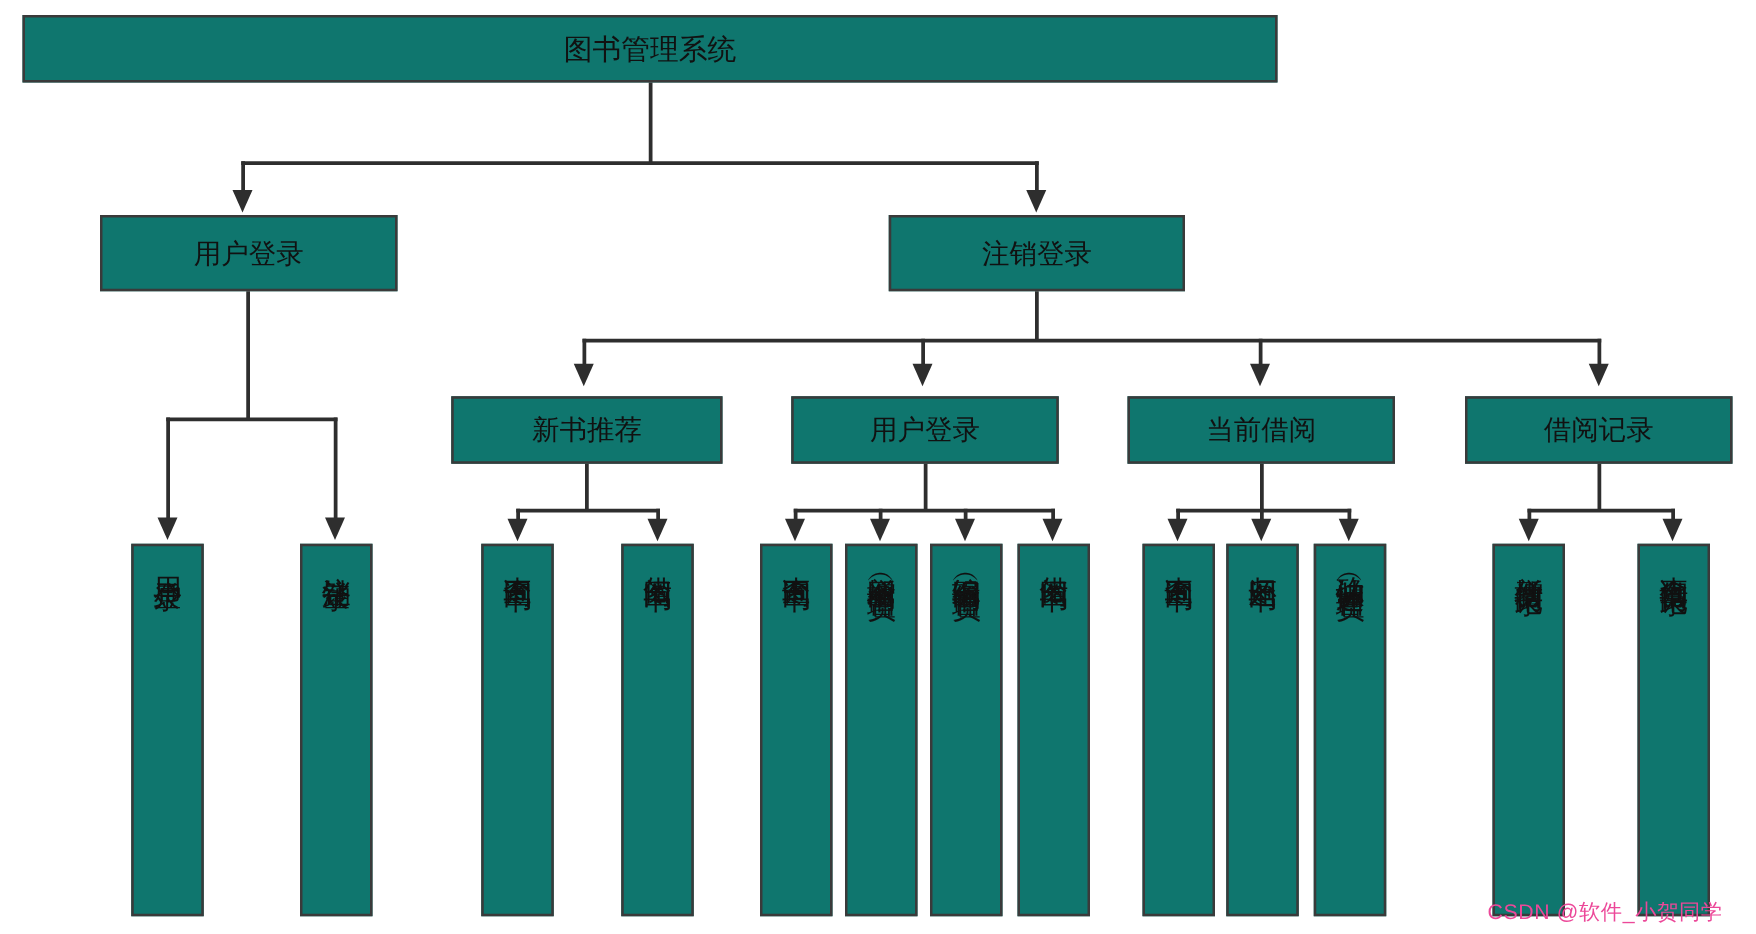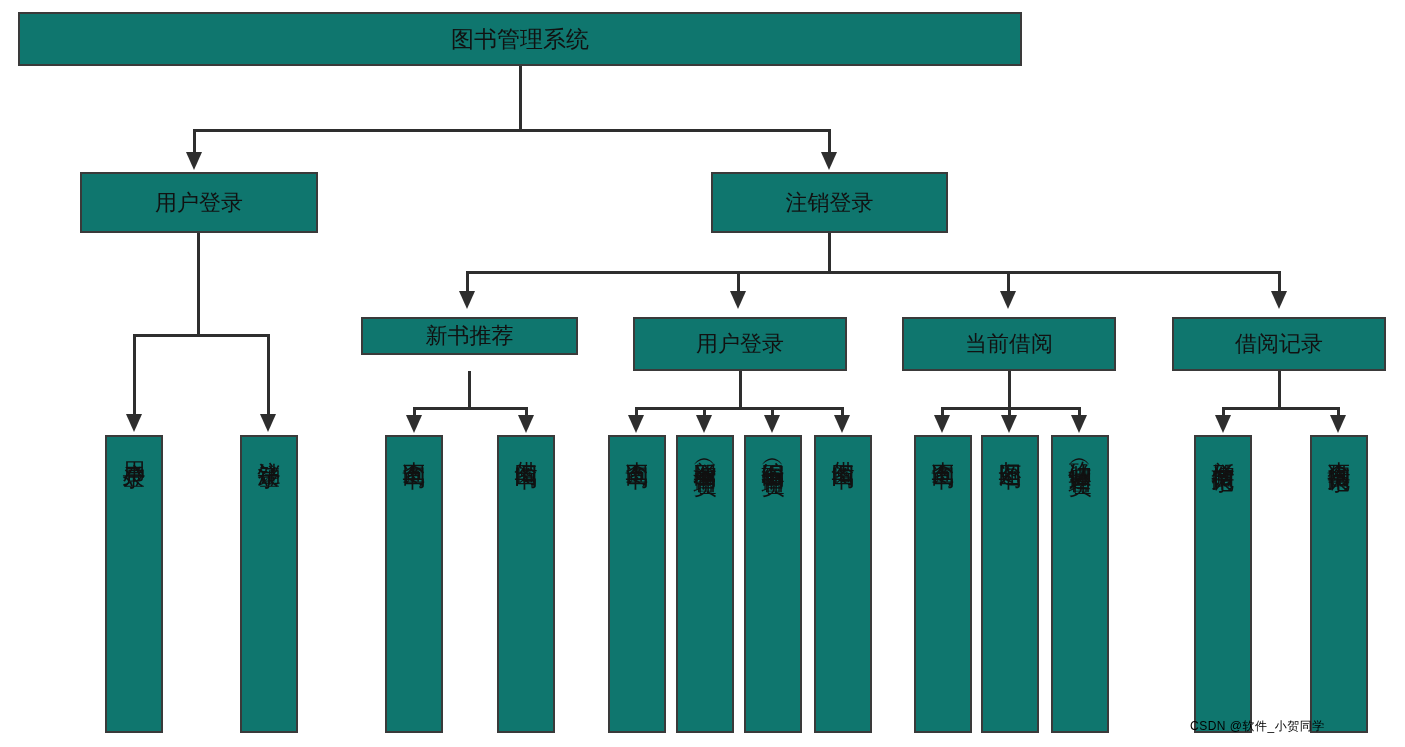--- a/index.html
+++ b/index.html
@@ -63,22 +63,22 @@
     position: absolute;
     width: 0;
     height: 0;
     border-left: 8px solid transparent;
     border-right: 8px solid transparent;
     border-top: 18px solid #2e2e2e;
   }
   
   #watermark {
     position: absolute;
-    font-size: 12px;
-    color: #000000;
+    font-size: 17px;
+    color: #ec4899;
     white-space: nowrap;
     letter-spacing: 0.5px;
     text-align: right;
   }
 </style>
 </head>
 <body>
 
 <div id="canvas">
 
@@ -119,21 +119,21 @@
 
   <div class="edge v" style="left:737px; top:271px; width:3px; height:22px;"></div>
   <div class="arrow" style="left:730px; top:291px;"></div>
 
   <div class="edge v" style="left:1007px; top:271px; width:3px; height:22px;"></div>
   <div class="arrow" style="left:1000px; top:291px;"></div>
 
   <div class="edge v" style="left:1278px; top:271px; width:3px; height:22px;"></div>
   <div class="arrow" style="left:1271px; top:291px;"></div>
 
-  <div class="node horizontal" style="left:361px; top:317px; width:217px; height:38px;">
+  <div class="node horizontal" style="left:361px; top:317px; width:217px; height:54px;">
     <span class="label">新书推荐</span>
   </div>
   <div class="node horizontal" style="left:633px; top:317px; width:214px; height:54px;">
     <span class="label">用户登录</span>
   </div>
   <div class="node horizontal" style="left:902px; top:317px; width:214px; height:54px;">
     <span class="label">当前借阅</span>
   </div>
   <div class="node horizontal" style="left:1172px; top:317px; width:214px; height:54px;">
     <span class="label">借阅记录</span>

